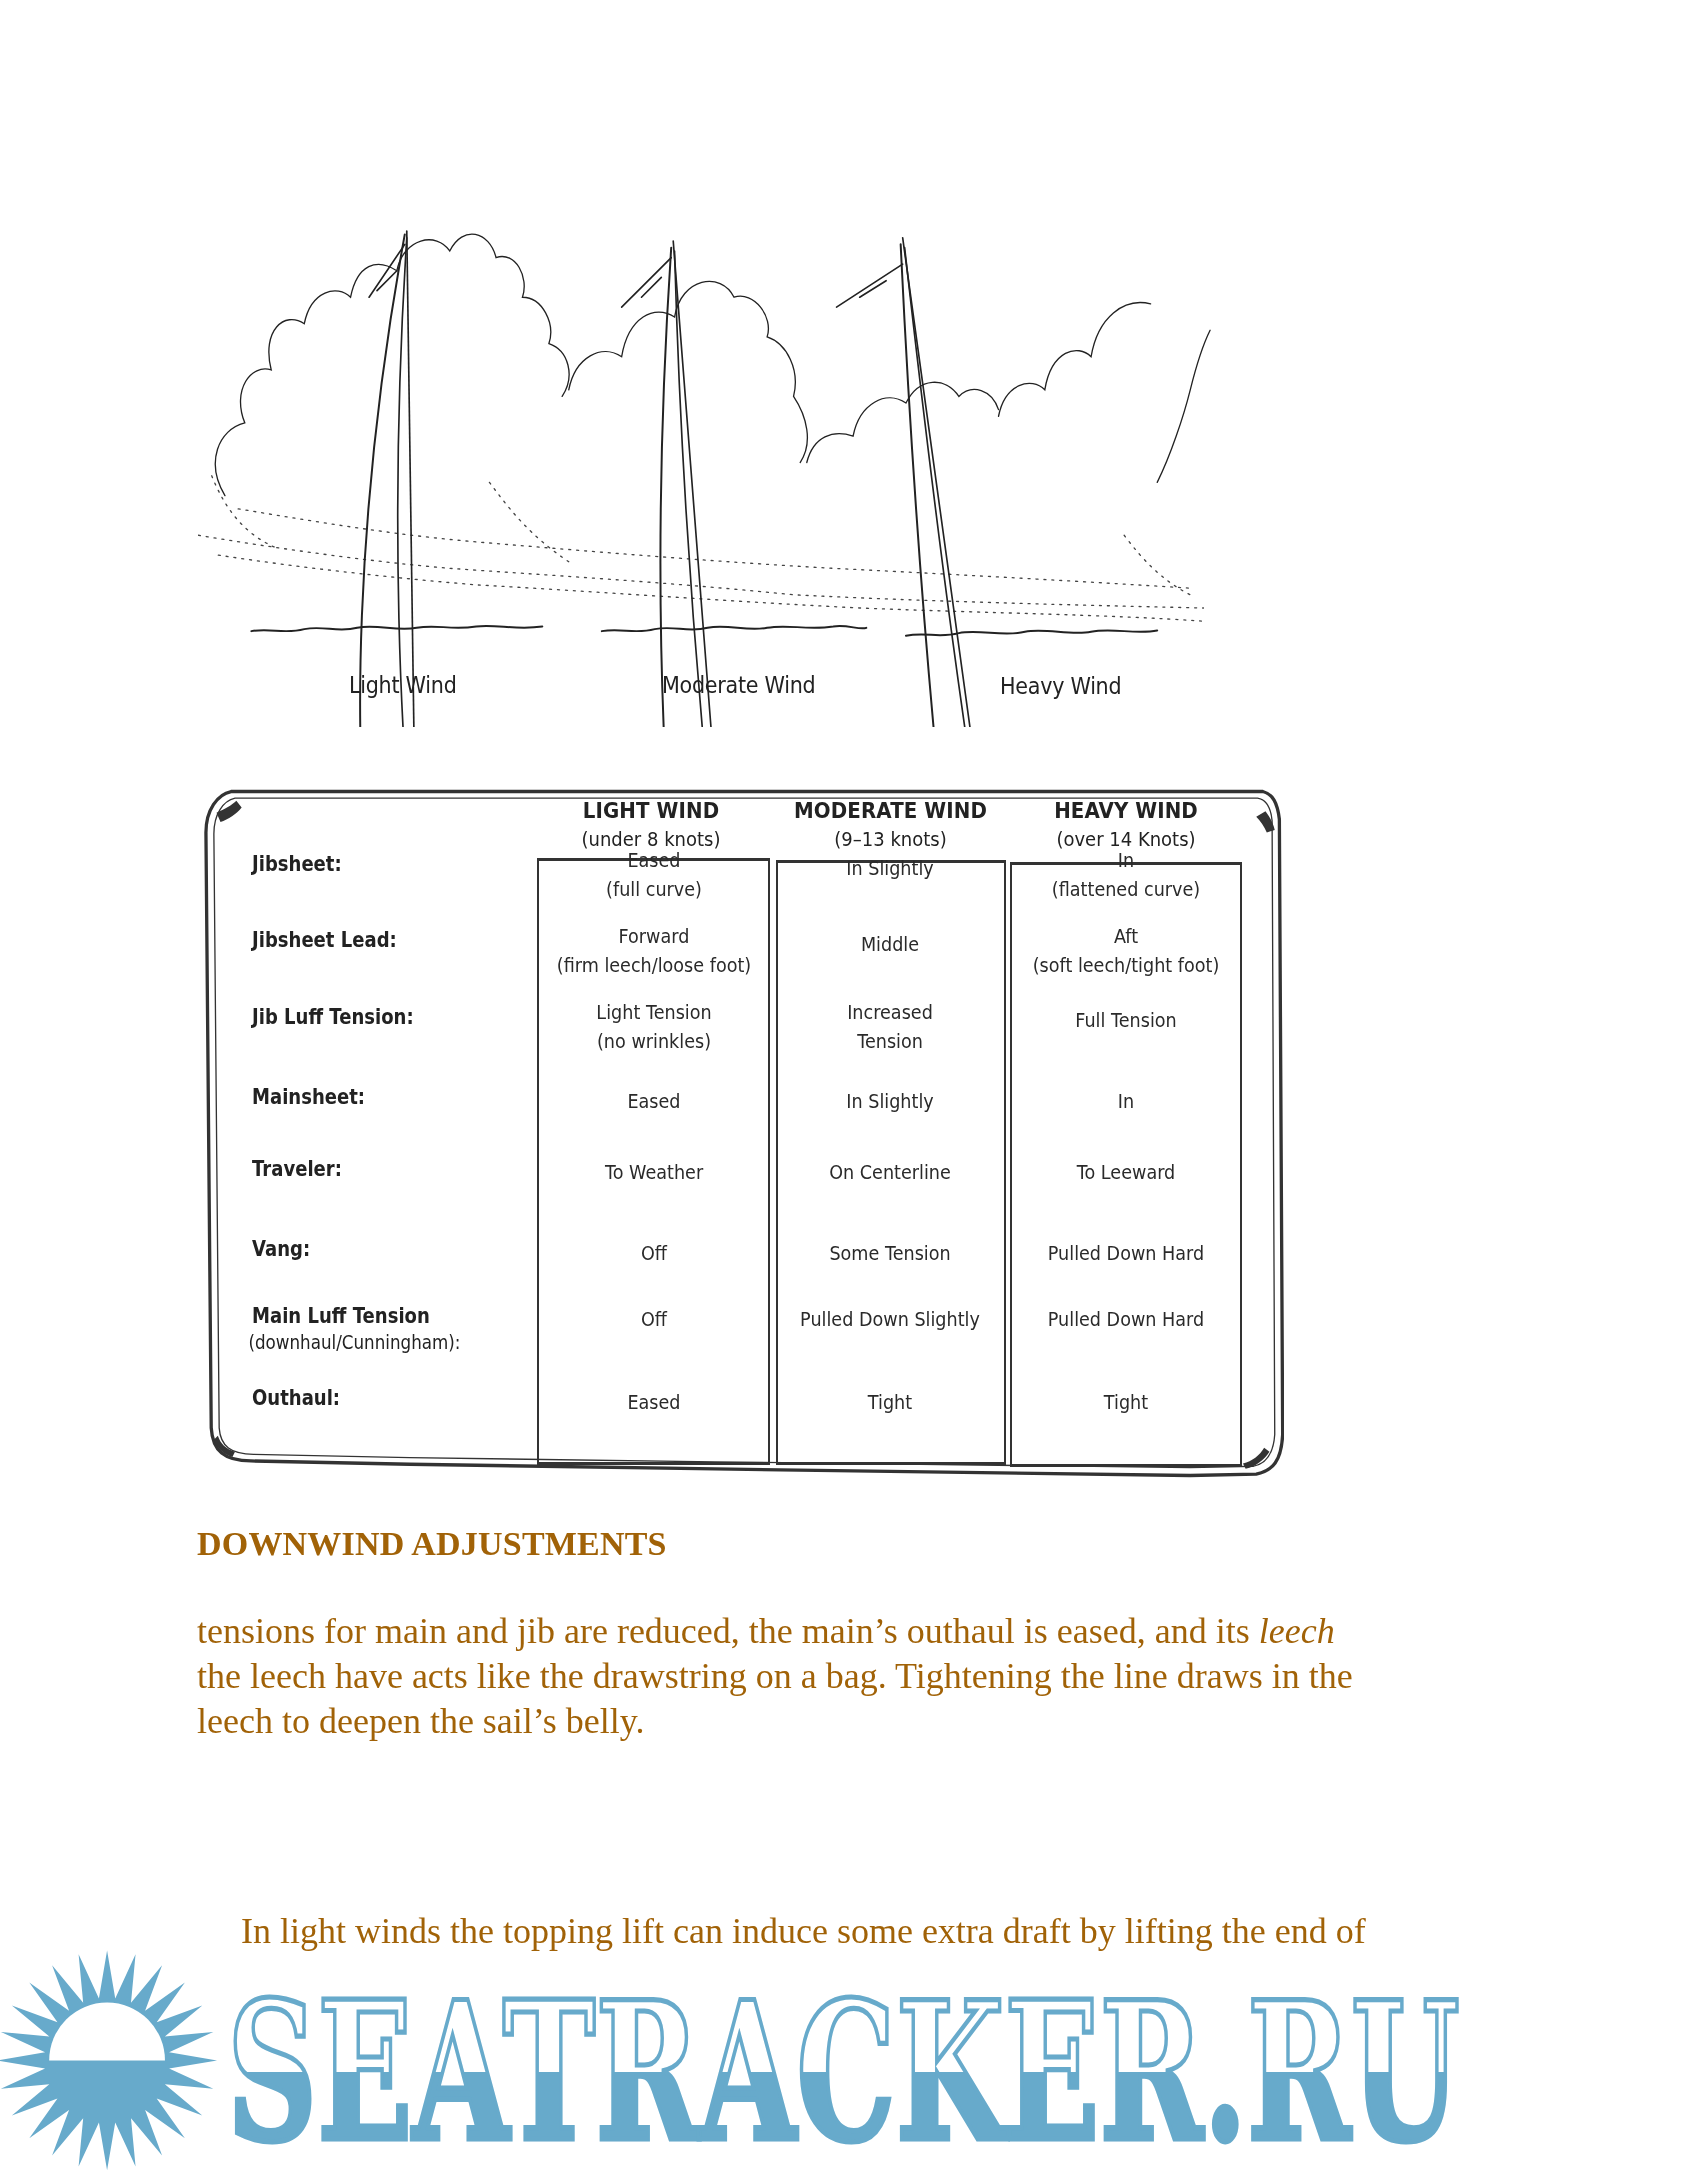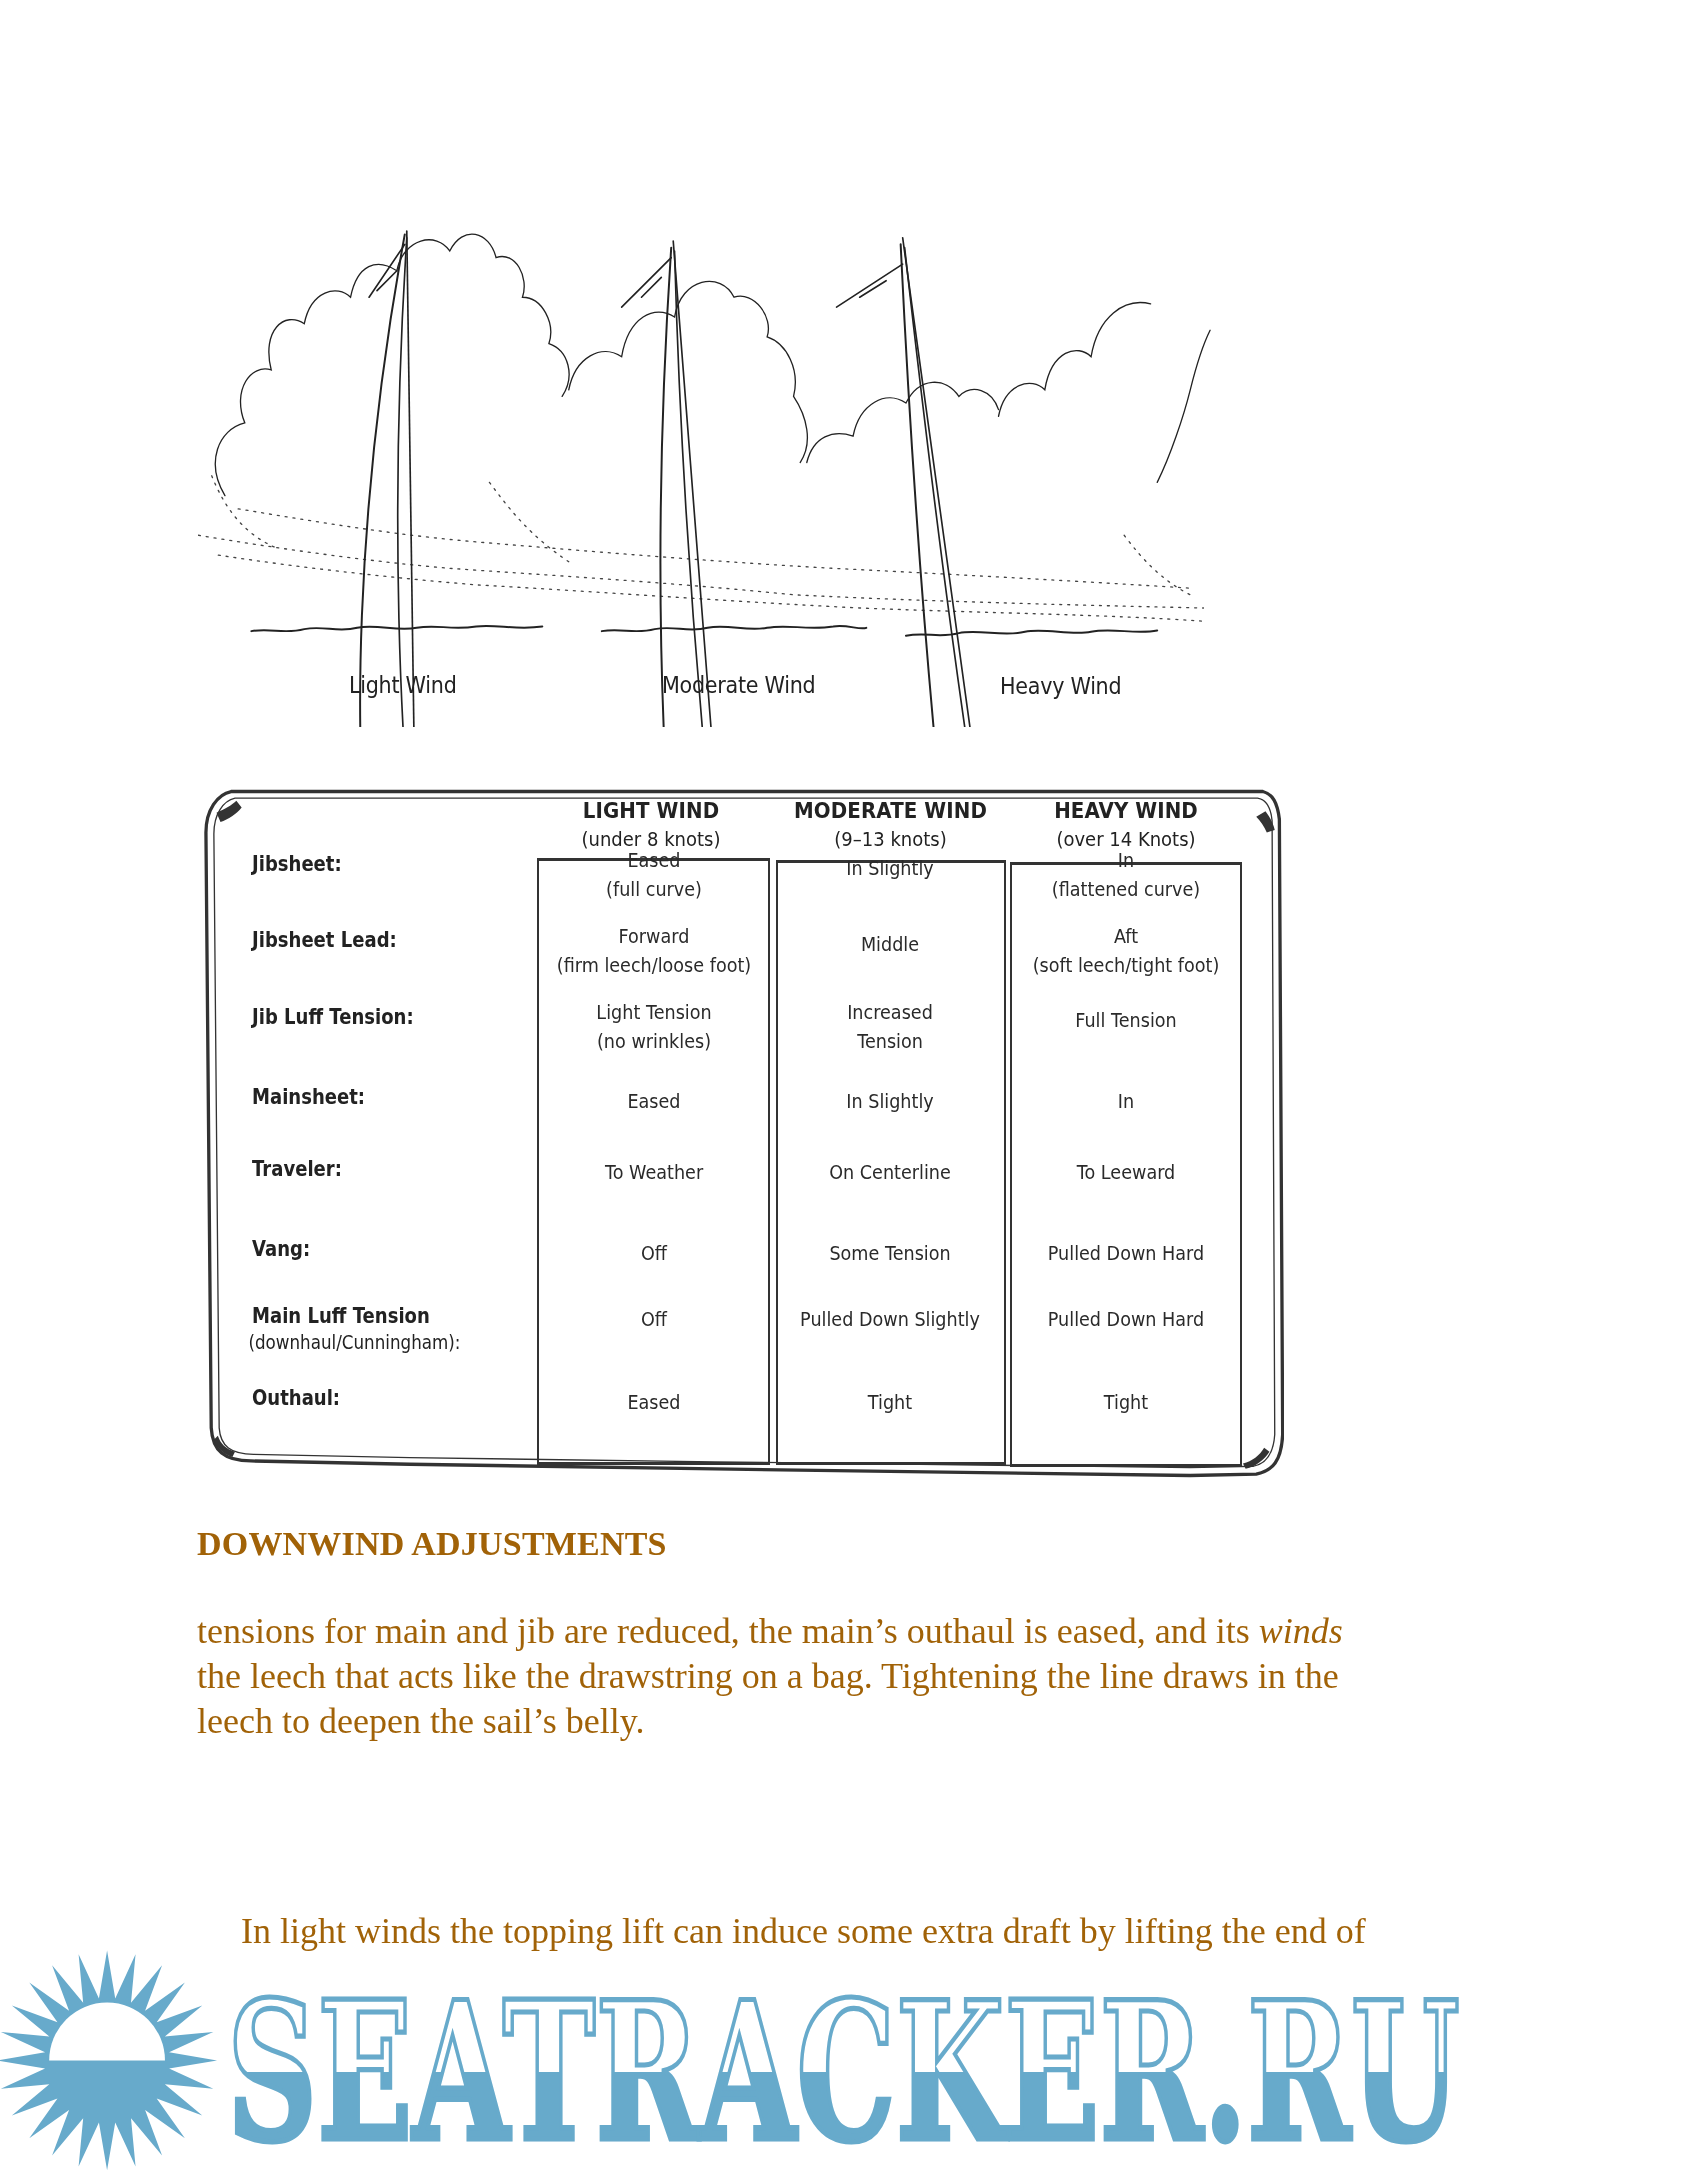--- a/index.html
+++ b/index.html
@@ -219,22 +219,22 @@
         <span>Tight</span>
       </div>
       <div class="cell" style="left: 809px; width: 238px; top: 615px;">
         <span>Tight</span>
       </div>
     </div>
 </div>
 
 <div class="doc" id="section-heading">DOWNWIND ADJUSTMENTS</div>
 <div class="doc" id="para1">
-    <div class="line"><span>tensions for main and jib are reduced, the main’s outhaul is eased, and its </span><em>winds</em></div>
-    <div class="line"><span>the leech that acts like the drawstring on a bag. Tightening the line draws in the</span></div>
+    <div class="line"><span>tensions for main and jib are reduced, the main’s outhaul is eased, and its </span><em>leech</em></div>
+    <div class="line"><span>the leech have acts like the drawstring on a bag. Tightening the line draws in the</span></div>
     <div class="line"><span>leech to deepen the sail’s belly.</span></div>
   </div>
 <div class="doc" id="para2">
     <div class="line"><span>In light winds the topping lift can induce some extra draft by lifting the end of</span></div>
   </div>
 
 <div id="watermark">
   <svg viewBox="0 0 2550 380">
     <defs>
       <linearGradient id="wmfill" x1="0" y1="0" x2="0" y2="1">

